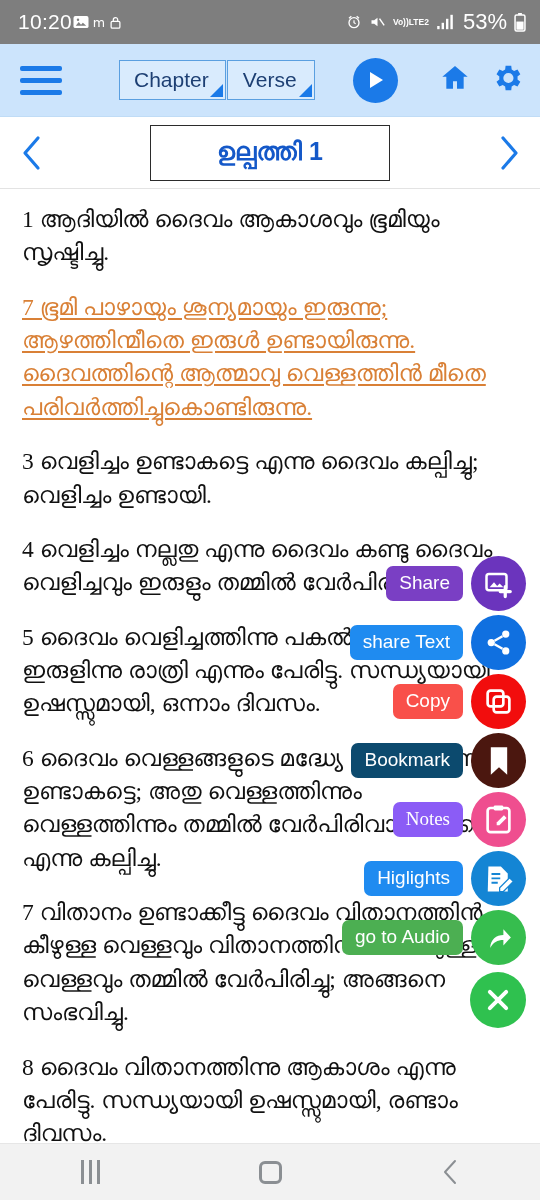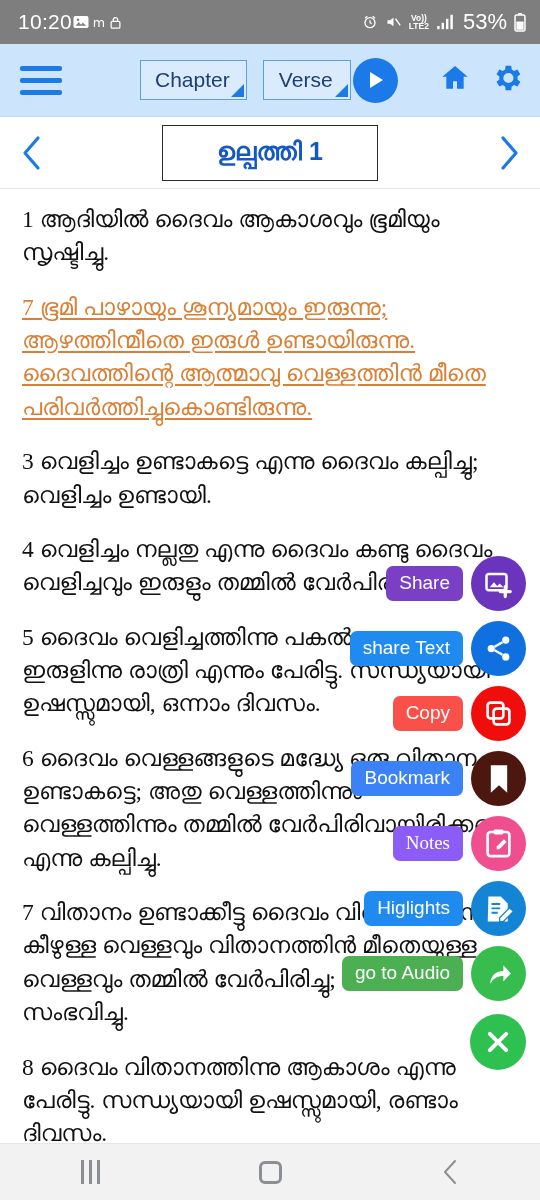--- a/index.html
+++ b/index.html
@@ -15,37 +15,37 @@
   .statusbar {
     height: 44px; background: #7e7e7e; color: #fff;
     display: flex; align-items: center; justify-content: space-between;
     padding: 0 14px 0 18px;
   }
   .sb-left { display: flex; align-items: center; }
   .sb-right { display: flex; align-items: center; gap: 7px; }
   .sb-clock { font-size: 21px; letter-spacing: .3px; font-weight: 400; }
   .sb-ico { display:inline-flex; align-items:center; justify-content:center; }
   .sb-batt { font-size: 22px; letter-spacing: 0; }
-  .lte { display:flex; flex-direction:column; align-items:center; line-height:.95; font-size:8.5px; font-weight:700; }
+  .lte { display:flex; flex-direction:row; align-items:center; line-height:.95; font-size:8.5px; font-weight:700; }
 
   
   .toolbar {
     height: 73px; background: #ccE4fc;
     display: flex; align-items: center;
     border-bottom: 1px solid #c0dcf6;
     padding: 0 16px 0 20px;
     gap: 0;
   }
   .hamburger { width: 42px; display: flex; flex-direction: column; gap: 7px; cursor: pointer; }
   .hamburger span { display:block; height: 5px; border-radius: 2px; background: #1b7ae8; }
   .hamburger span:nth-child(1){ width: 42px; }
   .hamburger span:nth-child(2){ width: 42px; }
   .hamburger span:nth-child(3){ width: 42px; }
 
-  .spin-group { display: flex; gap: 16px; margin-left: 78px; }
+  .spin-group { display: flex; gap: 1px; margin-left: 57px; }
   .spinner-btn {
     position: relative;
     border: 1.5px solid #5a9fe0; background: #d9ebfd;
     padding: 8px 16px 9px 14px; min-width: 88px;
     color: #1d3f73; font-size: 21px; line-height: 1;
     display: flex; align-items: center; justify-content: center;
     cursor: pointer;
   }
   .spinner-btn::after {
     content: ""; position: absolute; right: 2px; bottom: 2px;
@@ -61,35 +61,35 @@
 
   
   .chapnav {
     height: 72px; display: flex; align-items: center; justify-content: space-between;
     padding: 0 18px; background: #fff; border-bottom: 1px solid #e3e3e3;
   }
   .chev { color: #1b7ae8; cursor: pointer; display:flex; align-items:center; }
   .chap-title {
     border: 1.5px solid #2b2b2b; background: #fff;
     color: #1458c8; font-size: 25px; font-weight: 700;
-    padding: 11px 0 13px; width: 216px; text-align: center; cursor: pointer;
+    padding: 11px 0 13px; width: 240px; text-align: center; cursor: pointer;
   }
 
   
   .verses { padding: 14px 20px 0 22px; }
   .verse {
     font-size: 23.5px; line-height: 1.42; color: #111;
     margin-bottom: 21px; font-family: Liberation Serif, serif;
   }
   .verse.highlighted { color: #d98036; text-decoration: underline; text-underline-offset: 3px; }
 
   
   .fab-stack {
     position: absolute; right: 14px; top: 556px;
-    display: flex; flex-direction: column; gap: 10px; align-items: flex-end;
+    display: flex; flex-direction: column; gap: 4px; align-items: flex-end;
   }
   .fab-row { display: flex; align-items: center; gap: 8px; }
   .fab-label {
     color: #fff; font-size: 19px; padding: 6px 13px 8px; border-radius: 7px;
     white-space: nowrap; line-height: 1.15;
   }
   .fab {
     width: 55px; height: 55px; border-radius: 50%;
     display: flex; align-items: center; justify-content: center;
     cursor: pointer; flex: 0 0 auto;
@@ -263,21 +263,21 @@
         <span class="fab" style="background: rgb(242, 13, 13);">
           <span style="display: flex;">
             <svg width="29" height="29" viewBox="0 0 24 24">
               <rect x="3" y="3" width="13" height="13" rx="2.4" fill="none" stroke="#fff" stroke-width="2.2"></rect>
               <rect x="8" y="8" width="13" height="13" rx="2.4" fill="none" stroke="#fff" stroke-width="2.2"></rect>
             </svg>
           </span>
         </span>
       </div>
       <div class="fab-row">
-        <span class="fab-label" style="background: #3b82f6;">Bookmark</span>
+        <span class="fab-label" style="background: #0c4a6e;">Bookmark</span>
         <span class="fab" style="background: rgb(75, 23, 15);">
           <span style="display: flex;">
             <svg width="24" height="30" viewBox="0 0 16 22">
               <path d="M2 1h12v20l-6-5.4L2 21z" fill="#fff"></path>
             </svg>
           </span>
         </span>
       </div>
       <div class="fab-row">
         <span class="fab-label" style="background: #8b5cf6; font-family: Liberation Serif, serif;">Notes</span>

